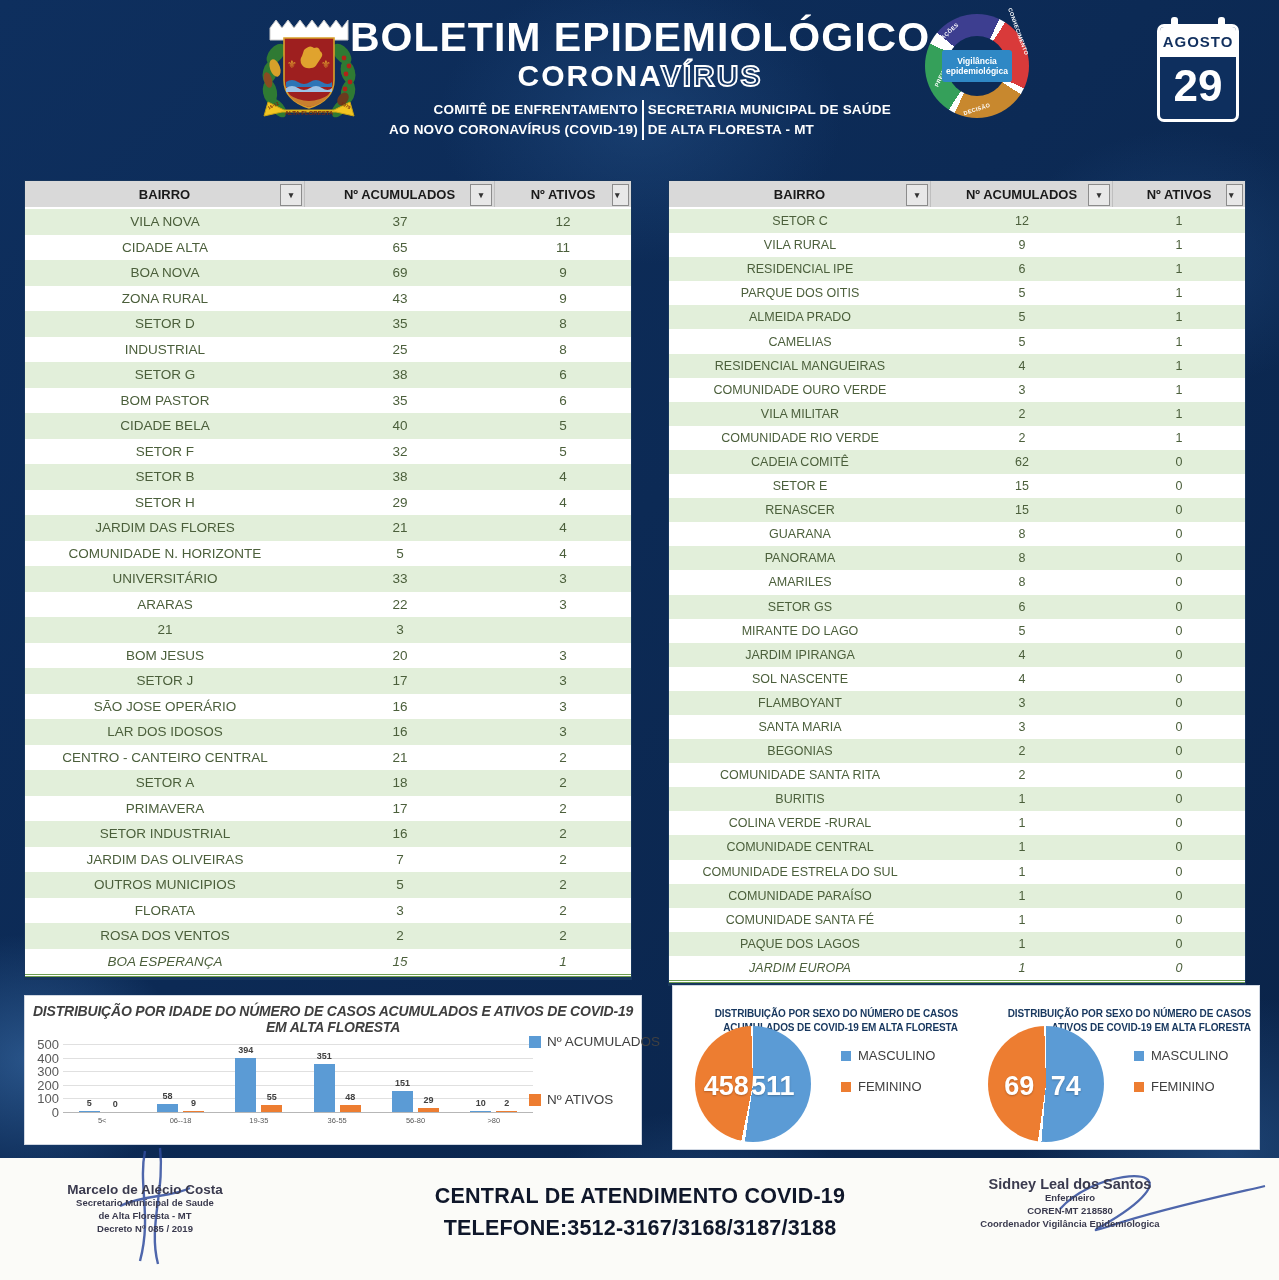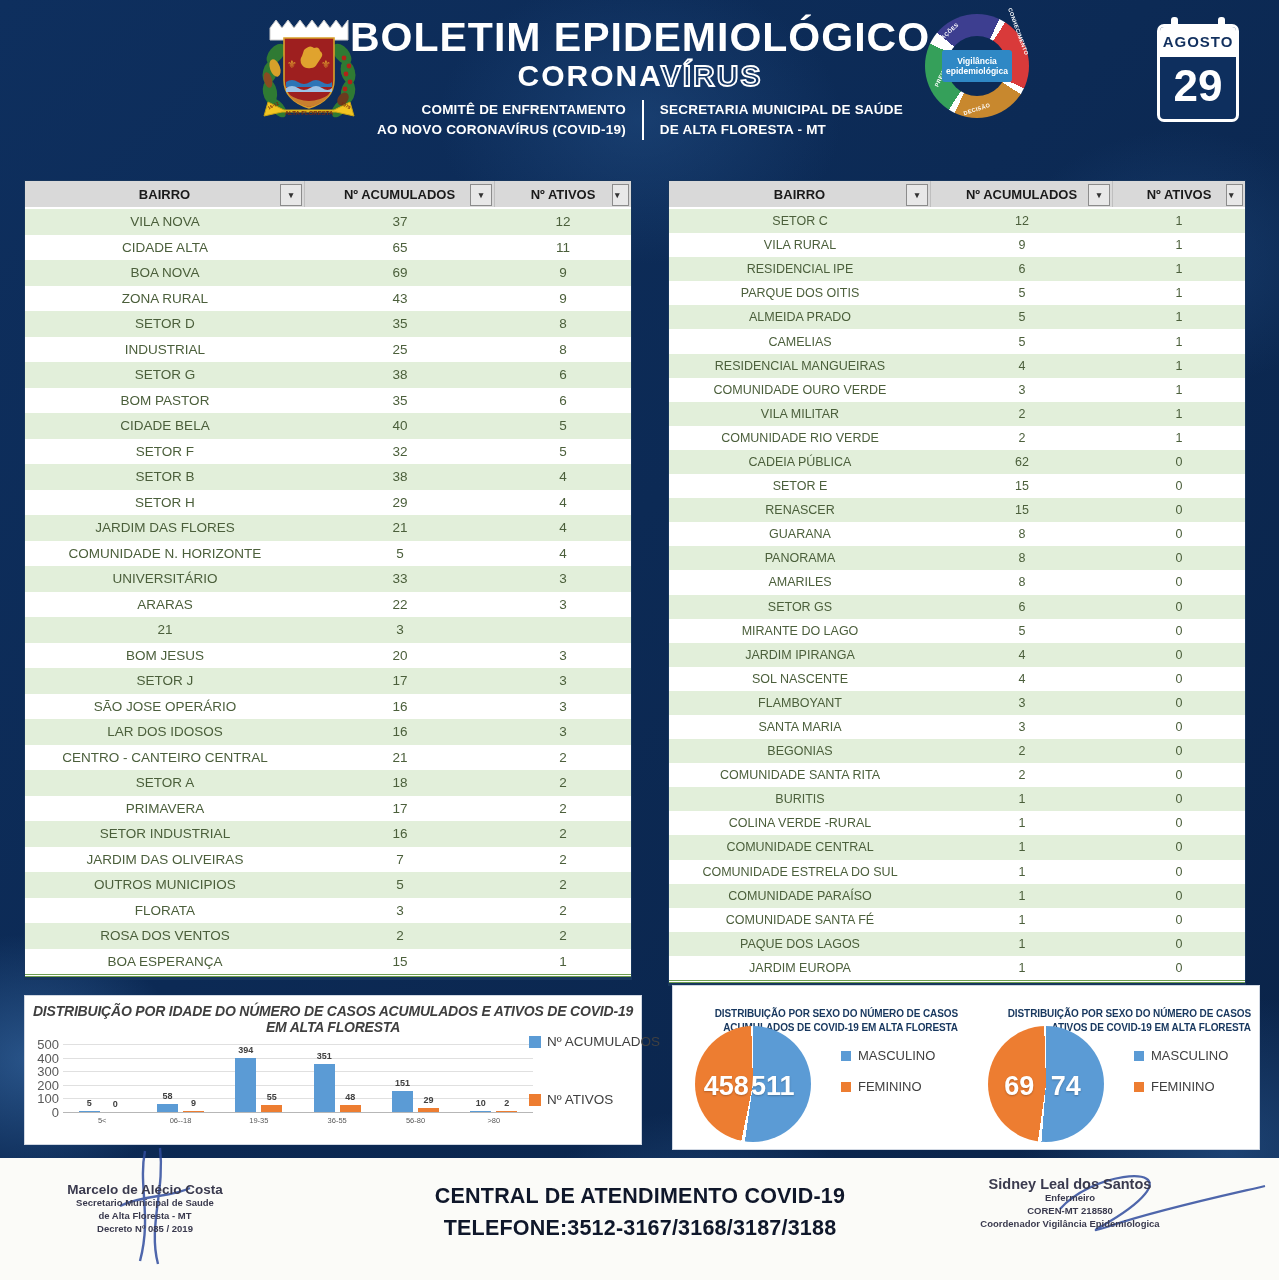--- a/index.html
+++ b/index.html
@@ -12,21 +12,21 @@
       radial-gradient(280px 200px at 640px 120px, rgba(38,84,140,.45), rgba(38,84,140,0) 72%),
       radial-gradient(240px 180px at 1180px 260px, rgba(38,84,140,.4), rgba(38,84,140,0) 72%),
       linear-gradient(135deg,#0e2f5e 0%,#0c2a55 45%,#0a2348 100%);}
   .abs{position:absolute;}
 
   
   .title-block{left:340px;top:16px;width:600px;text-align:center;color:#fff;}
   .title-main{font-size:41px;font-weight:800;letter-spacing:1px;line-height:1.05;}
   .title-corona{font-size:30px;font-weight:800;letter-spacing:2px;line-height:1.15;}
   .title-outline{color:transparent;-webkit-text-stroke:1.8px #ffffff;}
-  .subtitles{margin-top:6px;display:flex;justify-content:center;align-items:stretch;gap:16px;}
+  .subtitles{margin-top:6px;display:flex;justify-content:center;align-items:stretch;gap:4px;}
   .sub-col{font-size:13.5px;font-weight:700;line-height:1.5;letter-spacing:.2px;}
   .sub-col.l{text-align:right;}
   .sub-col.r{text-align:left;}
   .sub-divider{width:2px;background:#fff;}
 
   
   .crest{left:246px;top:6px;width:126px;height:130px;}
 
   
   .wheel{left:925px;top:14px;width:104px;height:104px;}
@@ -65,21 +65,21 @@
   .t-hcell{position:relative;display:flex;align-items:center;justify-content:center;
     font-size:13px;font-weight:700;color:#1a1a1a;border-right:1px solid #bfbfbf;}
   .t-hcell:last-child{border-right:none;}
   .filter-btn{position:absolute;right:2px;top:3px;width:20px;height:20px;background:#e8e8e8;
     border:1px solid #8c8c8c;font-size:9px;color:#333;display:flex;align-items:center;
     justify-content:center;cursor:pointer;}
   .filter-btn.clip{width:13px;overflow:hidden;justify-content:flex-start;padding-left:2px;}
   .t-row{display:grid;height:var(--rh);}
   .t-row:nth-child(odd){background:#e2efda;}
   .t-row:nth-child(even){background:#ffffff;}
-  .t-row:last-child{border-bottom:3px double #6e9e50;}
+  .t-row:last-child{border-bottom:3px double #6e9e50;font-style:italic;}
   .t-cell{display:flex;align-items:center;justify-content:center;font-size:var(--fs);
     color:#4b5f3b;white-space:nowrap;overflow:hidden;}
 
   
   .barpanel{left:24px;top:995px;width:616px;height:148px;background:#fff;border:1px solid #d0d7e2;}
   .bar-title{position:absolute;top:7px;left:0;width:100%;text-align:center;font-size:14px;
     font-weight:700;font-style:italic;color:#3f3f3f;letter-spacing:-.2px;}
   .bar-plot{position:absolute;left:38px;top:48px;width:470px;height:68px;}
   .gridline{position:absolute;left:0;width:100%;height:1px;background:#e0e0e0;}
   .gridline.base{background:#b7b7b7;}
@@ -433,21 +433,21 @@
           <div class="t-cell">VILA MILITAR</div>
           <div class="t-cell">2</div>
           <div class="t-cell">1</div>
         </div>
         <div class="t-row">
           <div class="t-cell">COMUNIDADE RIO VERDE</div>
           <div class="t-cell">2</div>
           <div class="t-cell">1</div>
         </div>
         <div class="t-row">
-          <div class="t-cell">CADEIA PÚBLICA</div>
+          <div class="t-cell">CADEIA COMITÊ</div>
           <div class="t-cell">62</div>
           <div class="t-cell">0</div>
         </div>
         <div class="t-row">
           <div class="t-cell">SETOR E</div>
           <div class="t-cell">15</div>
           <div class="t-cell">0</div>
         </div>
         <div class="t-row">
           <div class="t-cell">RENASCER</div>

